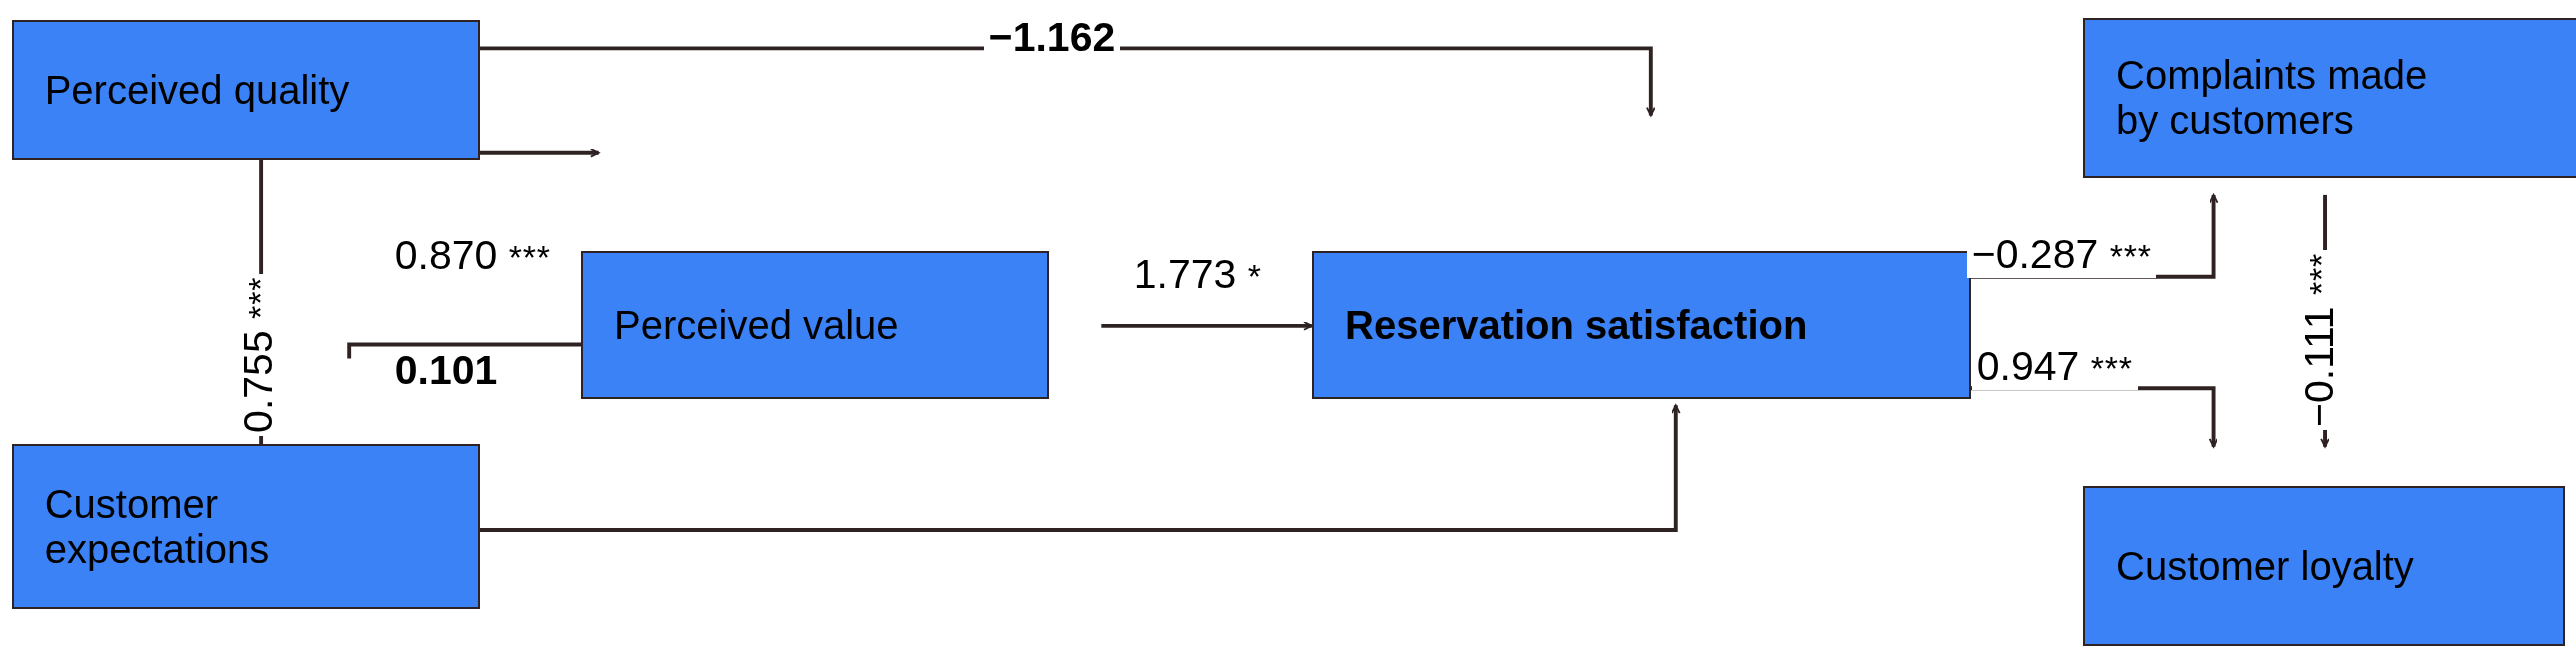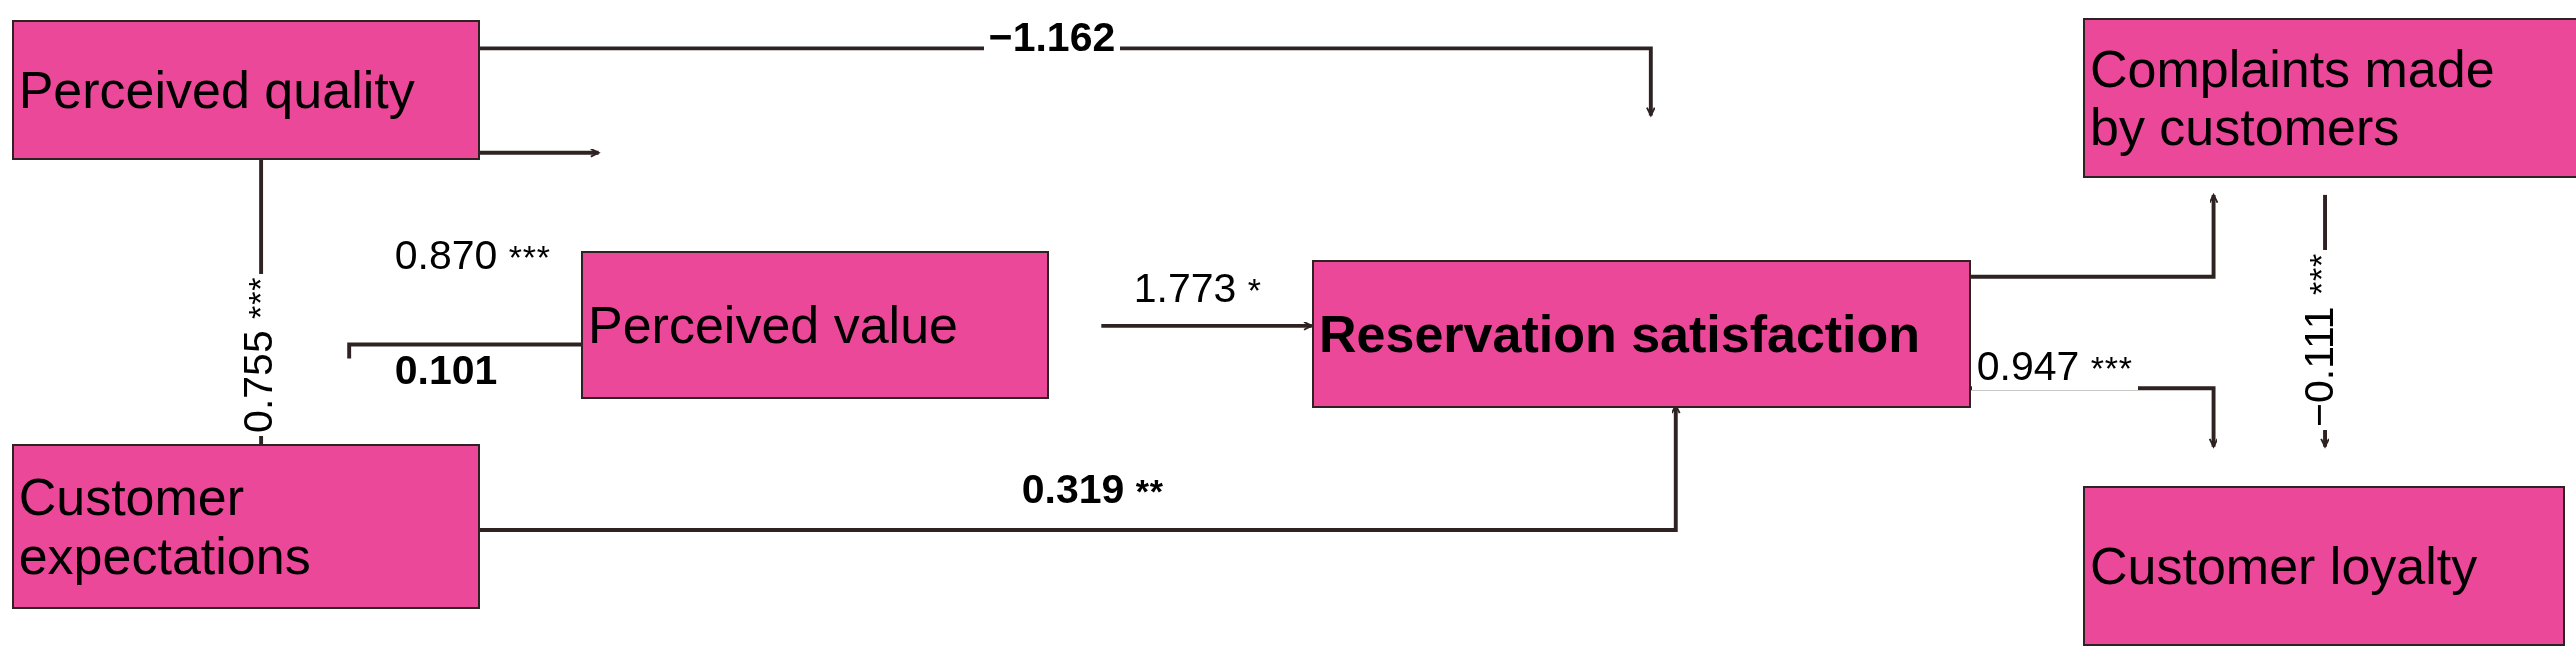--- a/index.html
+++ b/index.html
@@ -8,26 +8,26 @@
     width:2576px;
     height:647px;
     background:#ffffff;
     font-family:"Liberation Sans", sans-serif;
     overflow:hidden;
   }
   .node{
     position:absolute;
     box-sizing:border-box;
     border:2.3px solid #2e2222;
-    background:#ec4899;
+    background:#3b82f6;
     display:flex;
     align-items:center;
-    padding-left:5px;
+    padding-left:31px;
     color:#000000;
-    font-size:52px;
+    font-size:40px;
     line-height:1.12;
     white-space:pre-line;
     z-index:3;
   }
   .node.bold{font-weight:bold;}
   .edge-label{
     position:absolute;
     color:#000000;
     font-size:41px;
     white-space:nowrap;
@@ -78,21 +78,21 @@
   </svg>
 
   <div class="node" style="left:11.7px;top:20px;width:468px;height:140px;">
     <span>Perceived quality</span>
   </div>
 
   <div class="node" style="left:581px;top:251px;width:468px;height:148px;">
     <span>Perceived value</span>
   </div>
 
-  <div class="node bold" style="left:1312px;top:260px;width:659px;height:148px;align-items:center;">
+  <div class="node bold" style="left:1312px;top:251px;width:659px;height:148px;align-items:center;">
     <span>Reservation satisfaction</span>
   </div>
 
   <div class="node" style="left:2083px;top:18px;width:530px;height:160px;">
     <span>Complaints made
 by customers</span>
   </div>
 
   <div class="node" style="left:11.7px;top:444px;width:468px;height:165px;">
     <span>Customer
@@ -112,28 +112,28 @@
   </div>
 
   <div class="edge-label vert" style="left:235px;top:436px;">
     <span>0.755</span>&nbsp;<span class="stars">***</span>
   </div>
 
   <div class="edge-label bold" style="left:390px;top:347px;">
     <span>0.101</span><span class="stars"></span>
   </div>
 
-  <div class="edge-label" style="left:1129px;top:265px;">
+  <div class="edge-label" style="left:1129px;top:251px;">
     <span>1.773</span>&nbsp;<span class="stars">*</span>
   </div>
 
-  <div class="edge-label bold" style="left:1017px;top:466px;">
-    <span>0.319</span>&nbsp;<span class="stars">**</span>
+
+  <div class="edge-label" style="left:1967px;top:231px;">
+    <span>−0.287</span>&nbsp;<span class="stars">***</span>
   </div>
-
 
   <div class="edge-label" style="left:1972px;top:343px;">
     <span>0.947</span>&nbsp;<span class="stars">***</span>
   </div>
 
   <div class="edge-label vert" style="left:2296px;top:430px;">
     <span>−0.111</span>&nbsp;<span class="stars">***</span>
   </div>
 
 </div>

